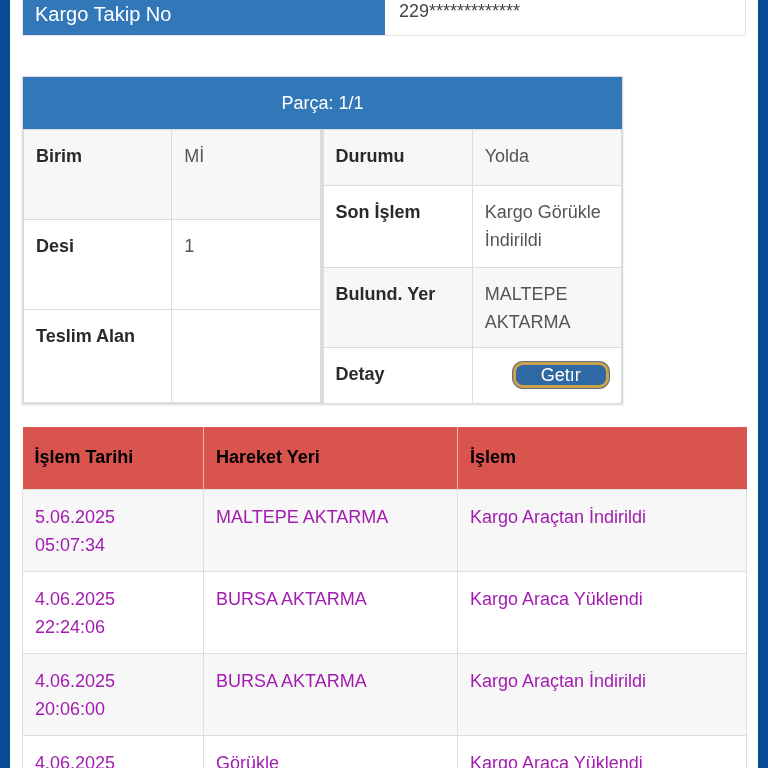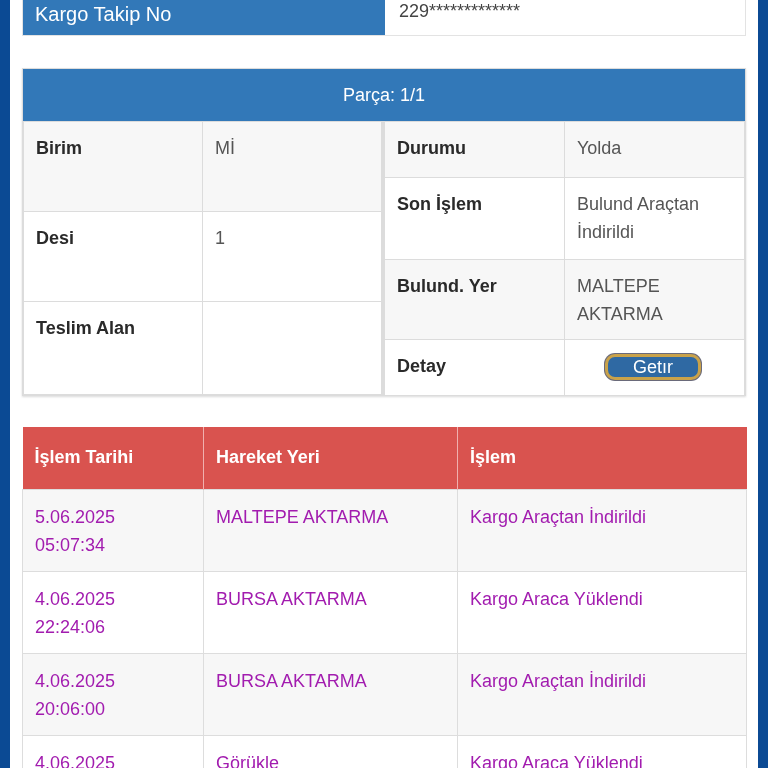--- a/index.html
+++ b/index.html
@@ -19,21 +19,21 @@
     }
     .track-label {
       width: 362px; background: #3278b8; color: #fff; font-size: 20px;
       padding: 12px 12px 0 12px; box-sizing: border-box;
     }
     .track-value {
       flex: 1; background: #fff; color: #444; font-size: 18px;
       padding: 10px 12px 0 14px; box-sizing: border-box;
     }
     .parca {
-      position: absolute; left: 12px; top: 68px; width: 724px; height: 328px;
+      position: absolute; left: 12px; top: 76px; width: 601px; height: 328px;
       border: 1px solid #dcdcdc; box-sizing: border-box; box-shadow: 0 1px 2px rgba(0,0,0,0.15);
     }
     .parca-header {
       height: 52px; background: #3278b8; color: #fff; font-size: 18px;
       display: flex; align-items: center; justify-content: center;
     }
     .parca-body { display: flex; height: 274px; }
     .half { width: 50%; box-sizing: border-box; }
     .half.left { border-right: 2px solid #dcdcdc; }
     table.kv { width: 100%; border-collapse: collapse; height: 100%; }
@@ -50,21 +50,21 @@
       border-radius: 10px; border: 3px solid #c9a24a;
       box-shadow: 0 0 0 1px #6a6a7a;
       background: #2f69a3; color: #fff; font-size: 18px; text-align: center;
       line-height: 20px; cursor: pointer;
     }
     .history {
       position: absolute; left: 12px; top: 427px; width: 724px;
       border-collapse: collapse; table-layout: fixed;
     }
     .history th {
-      background: #d9534f; color: #ffffff; font-size: 18px; text-align: left;
+      background: #d9534f; color: #000000; font-size: 18px; text-align: left;
       font-weight: bold; height: 62px; padding: 0 12px; box-sizing: border-box;
       border-right: 1px solid #f0b0ae; vertical-align: middle;
     }
     .history th:last-child { border-right: none; }
     .history td {
       font-size: 18px; color: #a21caf; vertical-align: top; line-height: 28px;
       padding: 13px 12px 12px 12px; border: 1px solid #dddddd; height: 81px; box-sizing: border-box;
     }
     .history tr.odd td { background: #f7f7f7; }
     .history tr.even td { background: #ffffff; }
@@ -104,21 +104,21 @@
       <div class="half">
         <table class="kv">
           <tbody>
               <tr class="alt" style="height:56px">
             <td class="k">Durumu</td>
             <td class="v">Yolda</td>
           </tr>
           <tr style="height:82px">
             <td class="k">Son İşlem</td>
             <td class="v">
-              <span class="cell-line">Bulund Araçtan</span>
+              <span class="cell-line">Kargo Görükle</span>
               <span class="cell-line">İndirildi</span>
             </td>
           </tr>
           <tr class="alt" style="height:80px">
             <td class="k">Bulund. Yer</td>
             <td class="v">
               <span class="cell-line">MALTEPE</span>
               <span class="cell-line">AKTARMA</span>
             </td>
           </tr>

